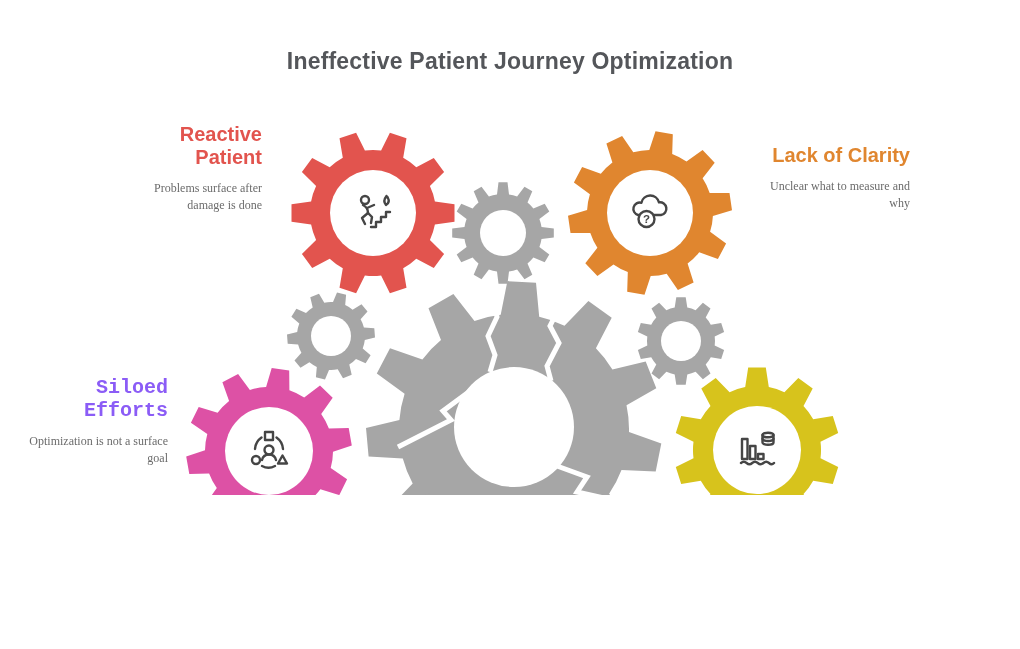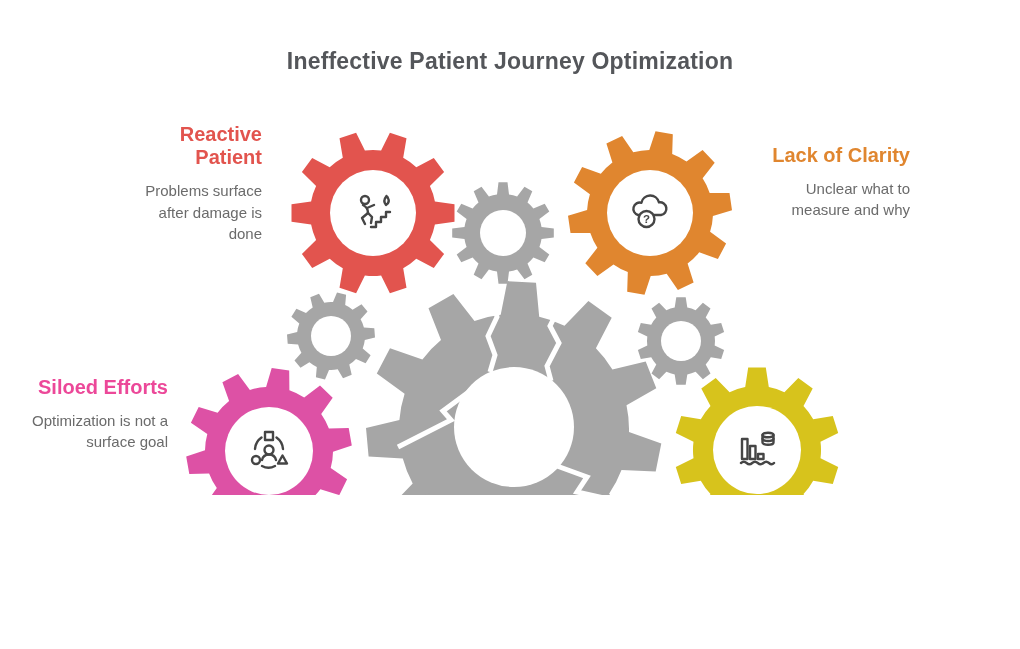--- a/index.html
+++ b/index.html
@@ -6,21 +6,21 @@
   .stage{
     position:relative;width:1020px;height:495px;background:#fff;overflow:hidden;
     font-family:"Liberation Sans",sans-serif;
   }
   .title{
     position:absolute;top:48px;left:0;width:100%;text-align:center;
     font-size:23px;font-weight:bold;letter-spacing:.2px;margin:0;
   }
   .label{position:absolute;}
   .label .head{font-size:20px;font-weight:bold;line-height:1.16;margin-bottom:11px;}
-  .label .body{font-size:15px;line-height:1.42;}
+  .label .body{font-size:12px;line-height:1.42;font-family:Liberation Serif, serif;}
   #lab0{left:128px;top:123px;width:134px;text-align:right;}
   #lab1{left:760px;top:144px;width:150px;text-align:right;}
   #lab2{left:24px;top:376px;width:144px;text-align:right;}
   #lab3{left:852px;top:364px;width:142px;text-align:left;}
   svg#diagram{position:absolute;left:0;top:0;}
   .icon *{stroke:#454545;stroke-width:2.4;fill:none;stroke-linecap:round;stroke-linejoin:round;}
   .icon .fillwhite{fill:#fff;}
   .icon text{stroke:none;fill:#454545;font-family:"Liberation Sans",sans-serif;
     font-size:11.5px;font-weight:bold;text-anchor:middle;}
   .crack{fill:none;stroke:#fff;stroke-width:5;stroke-linejoin:miter;stroke-linecap:butt;}
@@ -120,18 +120,18 @@
     <div class="head" style="color: rgb(226, 84, 78);">Reactive Patient</div>
     <div class="body" style="color: rgb(107, 107, 107);">Problems surface after damage is done</div>
   </div>
 
   <div class="label" id="lab1">
     <div class="head" style="color: rgb(224, 134, 47);">Lack of Clarity</div>
     <div class="body" style="color: rgb(107, 107, 107);">Unclear what to measure and why</div>
   </div>
 
   <div class="label" id="lab2">
-    <div class="head" style="color: #ec4899;">Siloed Efforts</div>
+    <div class="head" style="color: #8b5cf6; font-family: Liberation Mono, monospace;">Siloed Efforts</div>
     <div class="body" style="color: rgb(107, 107, 107);">Optimization is not a surface goal</div>
   </div>
 
 
 </div>
 
 </body></html>

